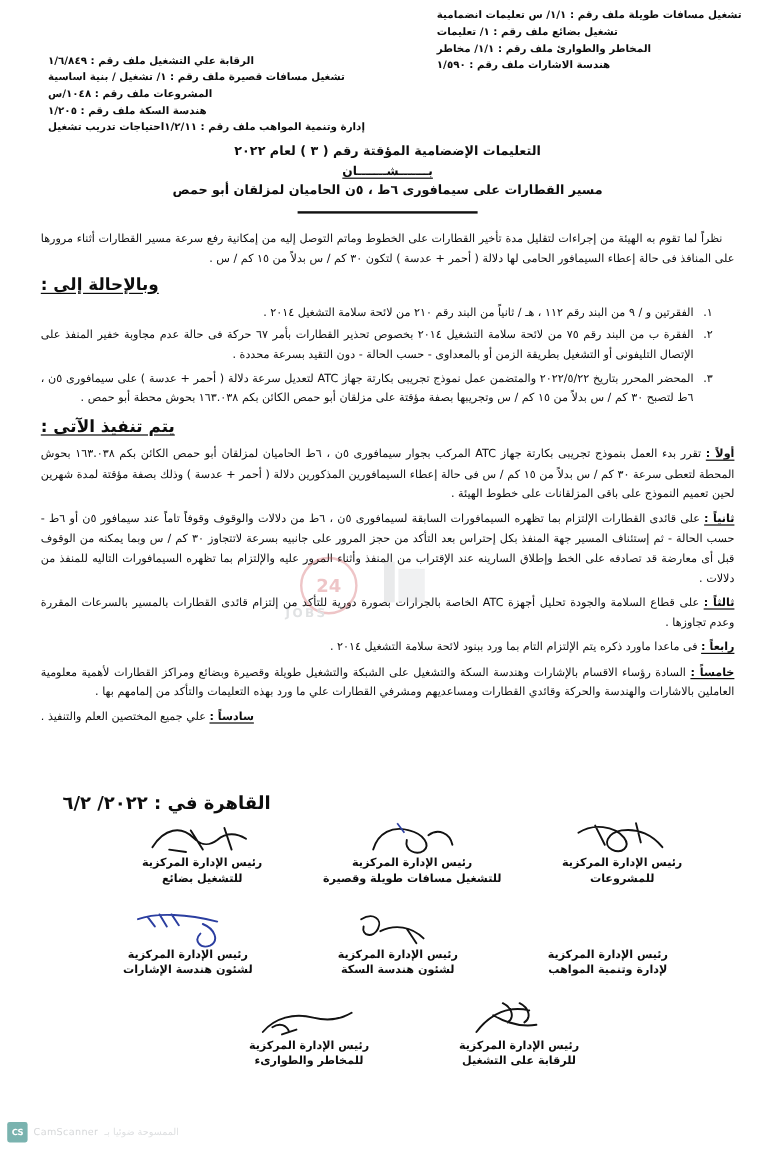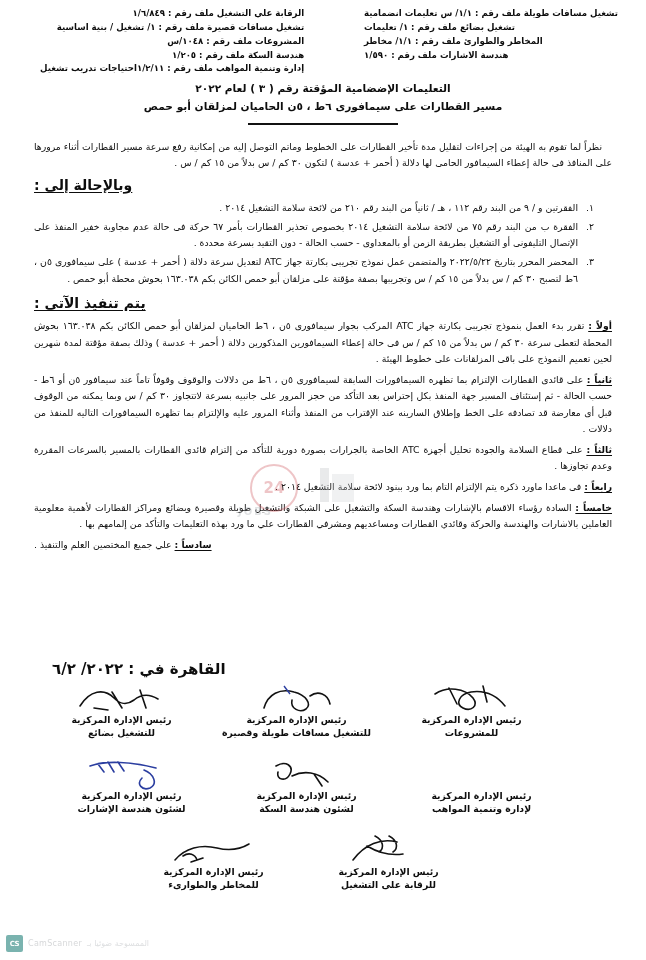--- a/index.html
+++ b/index.html
@@ -29,21 +29,21 @@
     flex-direction: row-reverse;
     justify-content: space-between;
     padding: 8px 28px 0 40px;
     gap: 10px;
   }
   .hdr-col {
     display: flex;
     flex-direction: column;
     gap: 2.5px;
   }
-  .hdr-col.right { align-items: flex-start; text-align: right; }
+  .hdr-col.right { align-items: flex-end; text-align: right; margin-top: 38px; }
   .hdr-col.left  { align-items: flex-end;  text-align: right; }
   .hdr-line {
     font-size: 8.6px;
     font-weight: bold;
     line-height: 1.32;
     white-space: nowrap;
     letter-spacing: -0.1px;
   }
 
   
@@ -146,21 +146,21 @@
   .date-line {
     text-align: left;
     padding-left: 22px;
     font-size: 15px;
     font-weight: bold;
     margin-bottom: 2px;
   }
   .sig-row {
     display: flex;
     flex-direction: row-reverse;
-    justify-content: flex-start;
+    justify-content: flex-end;
     align-items: flex-start;
   }
   .sig-row.row1 { padding: 2px 10px 0 4px; }
   .sig-row.row2 { padding: 18px 22px 0 14px; }
   .sig-row.row3 { padding: 18px 96px 0 96px; }
 
   .sig {
     text-align: center;
     width: 175px;
     position: relative;
@@ -287,20 +287,21 @@
     <div class="hdr-col left">
       <div class="hdr-line">تشغيل مسافات طويلة ملف رقم : ١/١/ س تعليمات انضمامية</div>
       <div class="hdr-line">تشغيل بضائع ملف رقم :  ١/ تعليمات</div>
       <div class="hdr-line">المخاطر والطوارئ ملف رقم : ١/١/ مخاطر</div>
       <div class="hdr-line">هندسة  الاشارات ملف رقم : ١/٥٩٠</div>
     </div>
   </div>
 
   <div class="title-block">
     <div class="doc-title">التعليمات الإضضامية المؤقتة رقم ( ٣ ) لعام ٢٠٢٢</div>
+    <div class="doc-subject">بـــــــشـــــــان</div>
     <div class="doc-regarding">مسير القطارات على سيمافورى ٦ط ، ٥ن الحاميان لمزلقان أبو حمص</div>
     <div class="rule"></div>
   </div>
 
   <div class="body">
 
     <div class="para para-indent">نظراً لما تقوم به الهيئة من إجراءات لتقليل مدة تأخير القطارات على الخطوط وماتم التوصل إليه من إمكانية رفع سرعة مسير القطارات أثناء مرورها على المنافذ فى حالة إعطاء السيمافور الحامى لها دلالة ( أحمر + عدسة ) لتكون ٣٠ كم / س بدلاً من ١٥ كم / س .</div>
 
     <div class="sub-head">وبالإحالة إلى :</div>
 

